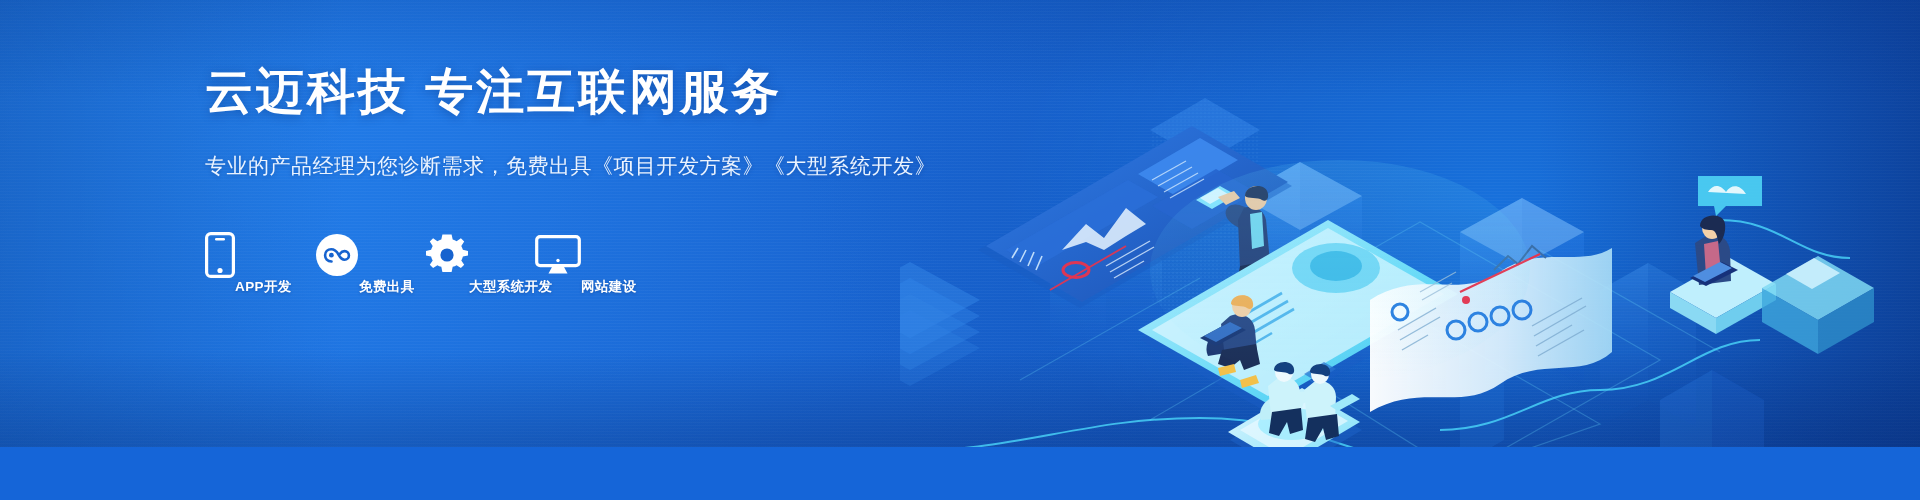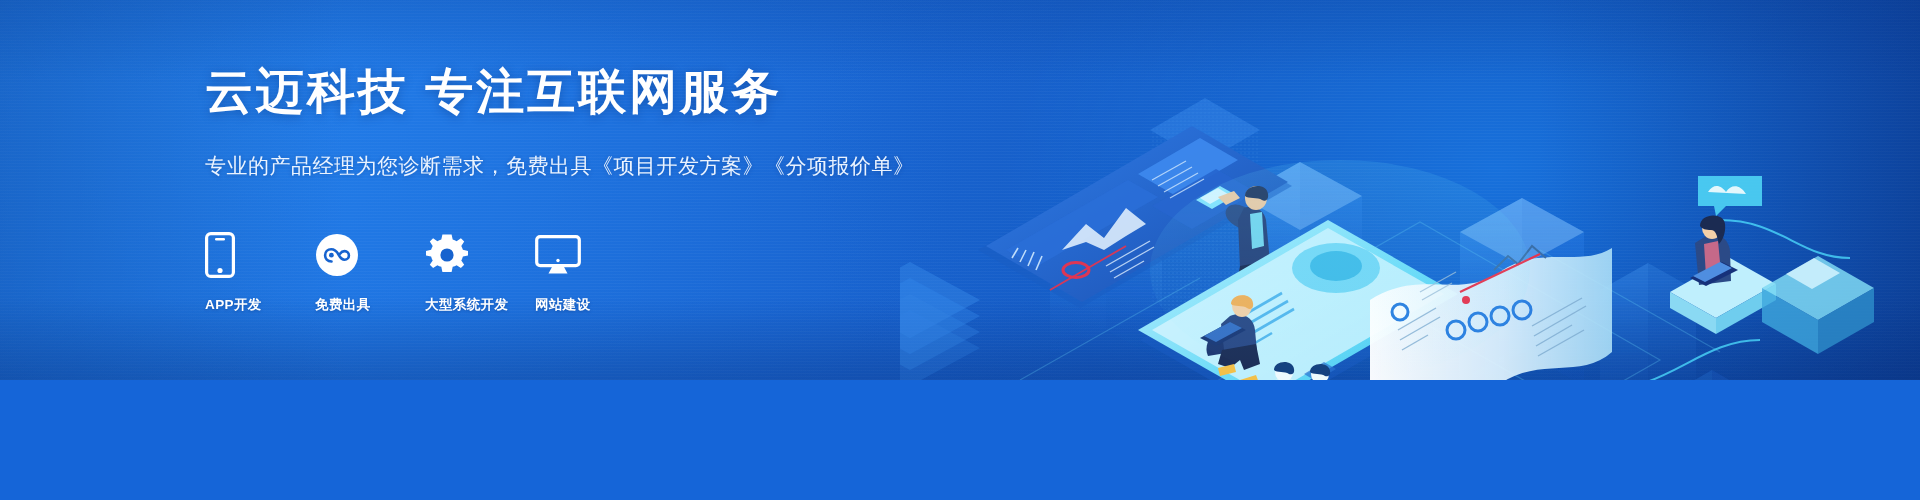--- a/index.html
+++ b/index.html
@@ -5,21 +5,21 @@
   * { margin:0; padding:0; box-sizing:border-box; }
   html,body { width:1920px; height:500px; overflow:hidden; }
   body {
     font-family:"Liberation Sans","DejaVu Sans",sans-serif;
     background:#1565d8;
   }
 
   
   #banner {
     position:relative;
-    width:1920px; height:380px;
+    width:1920px; height:447px;
     overflow:hidden;
     background:
       radial-gradient(ellipse 900px 600px at 78% 45%, rgba(24,118,226,0.85) 0%, rgba(19,95,200,0.25) 55%, rgba(16,80,180,0) 78%),
       radial-gradient(ellipse 1200px 700px at 12% 40%, rgba(38,132,236,0.55) 0%, rgba(28,110,218,0.15) 60%, rgba(20,88,195,0) 85%),
       linear-gradient(118deg, #1f7bea 0%, #1c70e0 22%, #1862cf 45%, #1455bd 68%, #1049ad 88%, #0e4099 100%);
   }
   
   #texture {
     position:absolute; inset:0;
     background-image:repeating-linear-gradient(
@@ -68,22 +68,22 @@
     position:absolute;
     left:205px; top:230px;
     display:flex;
     align-items:flex-start;
     gap:26px;
     z-index:40;
   }
   .svc {
     width:84px;
     display:flex;
-    flex-direction:column;
-    align-items:flex-start;
+    flex-direction:row;
+    align-items:flex-end;
     cursor:pointer;
   }
   .svc-ico {
     height:50px;
     display:flex; align-items:center; justify-content:center;
     margin-bottom:16px;
   }
   .svc-ico svg { display:block; }
   .svc-label {
     color:#ffffff;
@@ -358,21 +358,21 @@
       <ellipse cx="440" cy="270" rx="190" ry="110" fill="url(#glowG)" opacity="0.25"></ellipse>
     </svg>
   </div>
 
   <div id="texture"></div>
   <div id="vignette"></div>
 
   <div id="copy">
     <h1 id="headline">云迈科技 专注互联网服务</h1>
     <div id="sub">
-      <span class="sub-line" id="sub-line-1">专业的产品经理为您诊断需求，免费出具《项目开发方案》《分项报价单》</span>
+      <span class="sub-line" id="sub-line-1">专业的产品经理为您诊断需求，免费出具《项目开发方案》《大型系统开发》</span>
     </div>
   </div>
 
   <div id="services">
 
     <div class="svc">
       <span class="svc-ico">
         <svg width="30" height="46" viewBox="0 0 30 46">
           <rect x="1.6" y="1.6" width="26.8" height="42.8" rx="4.2" ry="4.2" fill="none" stroke="#ffffff" stroke-width="3.2"></rect>
           <rect x="10" y="6" width="10" height="2.6" rx="1.3" fill="#ffffff"></rect>

